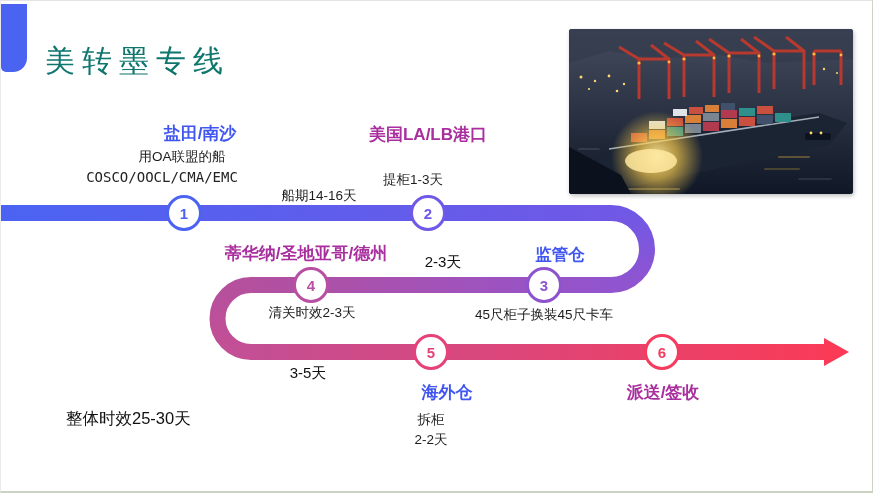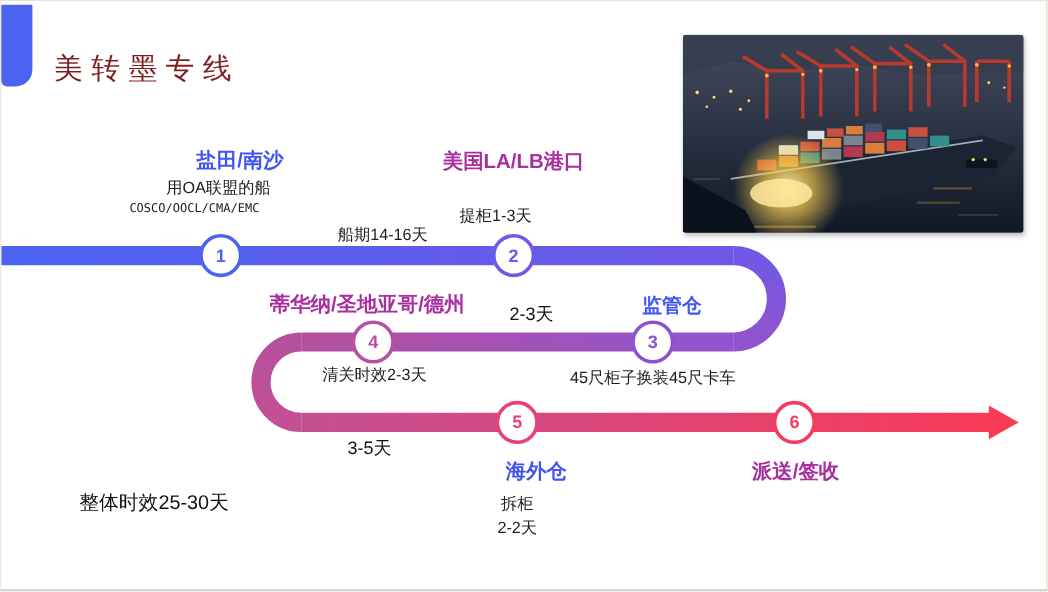--- a/index.html
+++ b/index.html
@@ -10,41 +10,41 @@
     border-right:1px solid #ccd2c4;border-bottom:2px solid #ccd2c4;
     font-family:"Liberation Sans",sans-serif;color:#1d1d1d;
   }
   .corner-shape{
     position:absolute;left:0;top:3px;width:26px;height:68px;
     background:#4a63f1;border-radius:0 0 14px 5px;
   }
   .page-title{
     position:absolute;left:44px;top:40px;margin:0;
     font-family:Liberation Mono, monospace;font-weight:500;
-    font-size:24px;letter-spacing:7px;color:#7f1d1d;
+    font-size:30px;letter-spacing:7px;color:#0f766e;
   }
   .route-svg{position:absolute;left:0;top:0;pointer-events:none;}
   .node{
     position:absolute;width:30px;height:30px;border-radius:50%;
     background:#fff;border:3px solid #888;box-sizing:content-box;
     display:flex;align-items:center;justify-content:center;
     font-weight:bold;font-size:15px;
   }
   .n1{left:165px;top:194px;border-color:#4c63f2;color:#4c63f2;}
   .n2{left:409px;top:194px;border-color:#7059e8;color:#7059e8;}
   .n3{left:525px;top:266px;border-color:#8d53cf;color:#8d53cf;}
   .n4{left:292px;top:266px;border-color:#b84fa3;color:#b84fa3;}
   .n5{left:412px;top:333px;border-color:#e64279;color:#e64279;}
   .n6{left:643px;top:333px;border-color:#f53b5e;color:#f53b5e;}
   .lbl{position:absolute;transform:translateX(-50%);white-space:nowrap;text-align:center;}
   .node-title{font-weight:bold;font-size:17px;}
   .blue{color:#4156f0;margin-left:16px;}
   .magenta{color:#a92f9e;}
   .note{font-size:13.5px;color:#1d1d1d;}
-  .mono{font-family:"DejaVu Sans Mono","Liberation Mono",monospace;font-size:10px;color:#222;}
+  .mono{font-family:"DejaVu Sans Mono","Liberation Mono",monospace;font-size:14px;color:#222;}
   .seg{font-size:15px;color:#111;}
   .overall{position:absolute;left:65px;top:407px;font-size:16.5px;color:#111;}
   .photo{
     position:absolute;left:568px;top:28px;width:284px;height:165px;
     border-radius:3px;overflow:hidden;box-shadow:0 0 0 1px #2a2a2a inset, 1px 2px 4px rgba(0,0,0,.25);
   }
 </style>
 </head>
 <body>
 

